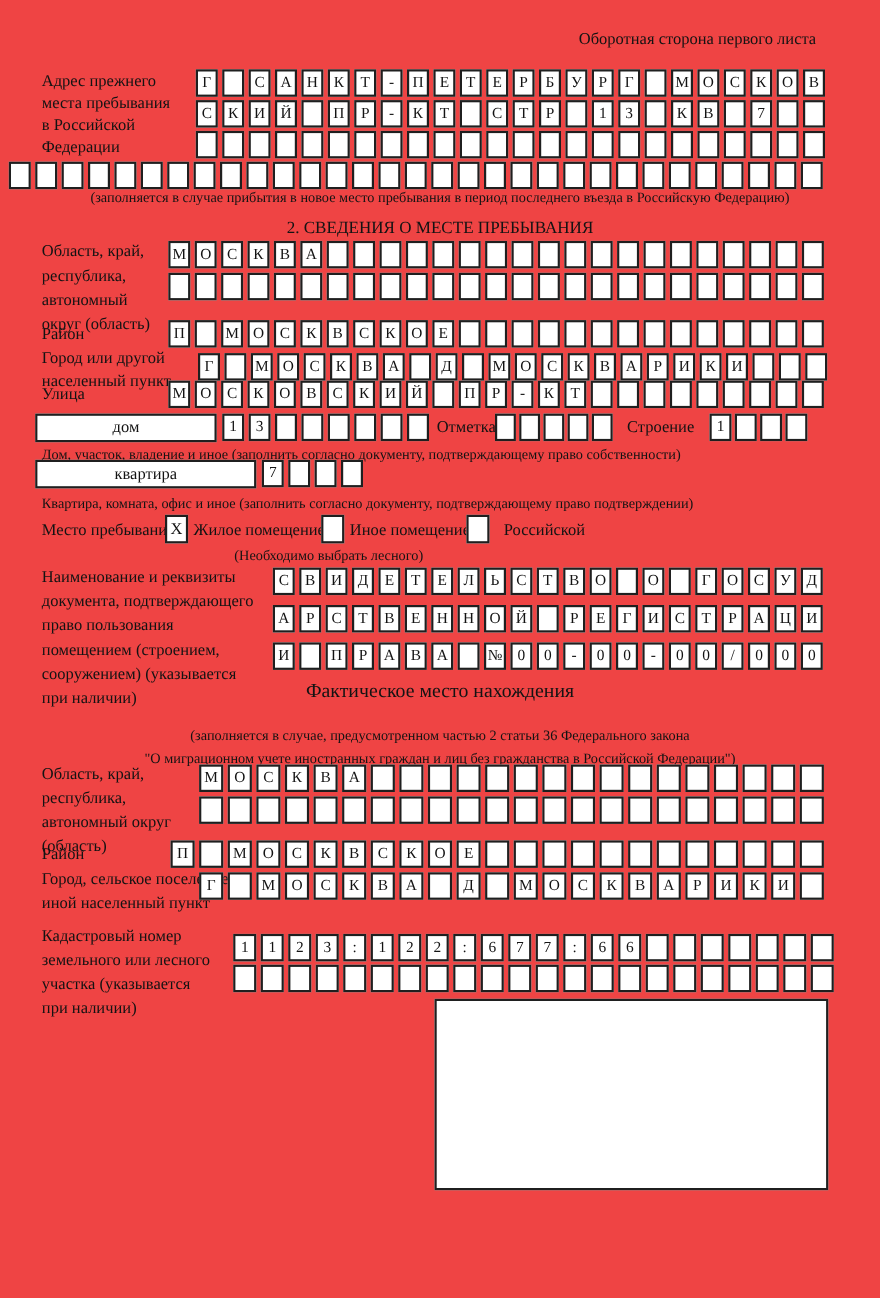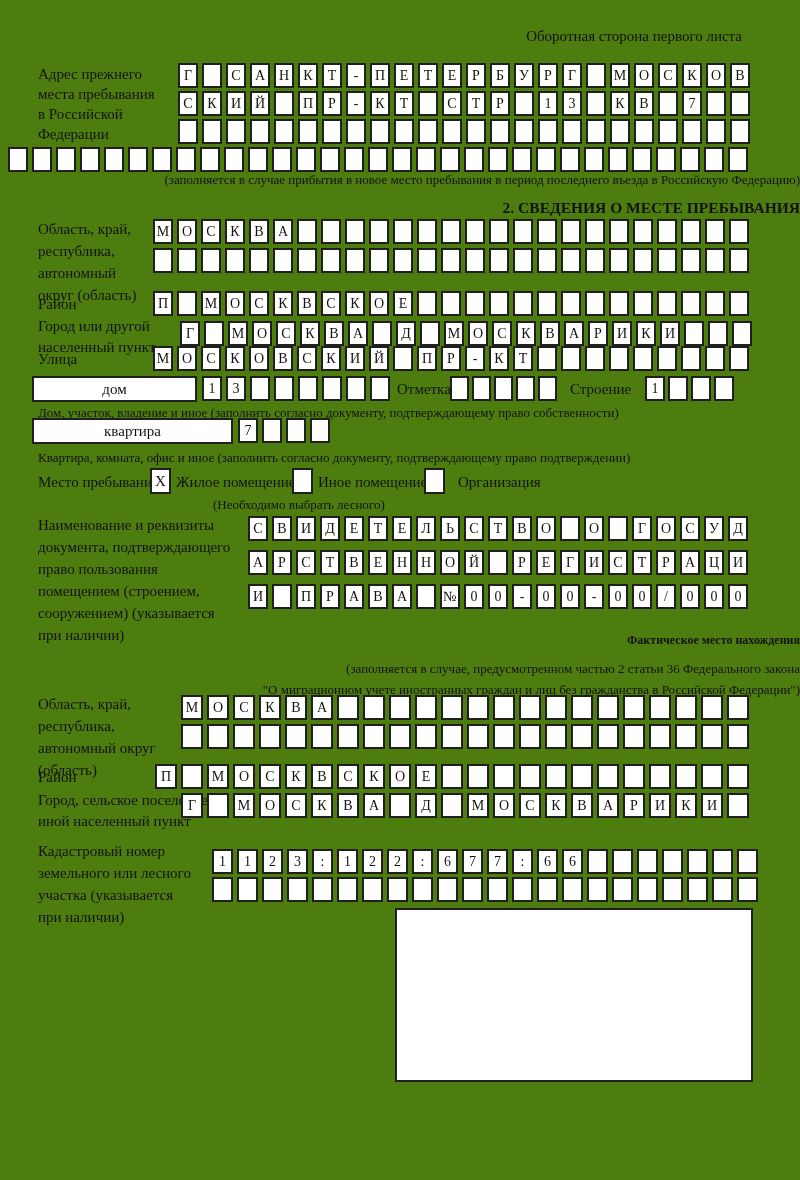--- a/index.html
+++ b/index.html
@@ -1,24 +1,24 @@
 <!DOCTYPE html>
 <html><head>
 <meta charset="utf-8">
 <style>
   *{margin:0;padding:0;box-sizing:border-box}
   html,body{background:#fff}
-  .page{position:relative;width:800px;height:1180px;background:#4d7c0f;overflow:hidden;
+  .page{position:relative;width:800px;height:1180px;background:#ef4444;overflow:hidden;
         font-family:"Liberation Serif","DejaVu Serif",serif;color:#131313}
   .abs{position:absolute}
   .lines{white-space:pre-line}
   .lbl{font-size:15px;line-height:20px}
   .note{font-size:13px;line-height:17px}
-  .ctr{left:0;width:800px;text-align:right}
-  .bold{font-weight:bold}
+  .ctr{left:0;width:800px;text-align:center}
+  .bold{font-weight:normal}
   .cg{position:absolute;display:flex}
   .g4{gap:4px}
   .g3{gap:3px}
   .cell{flex:0 0 auto;border:2px solid #1f1f1f;height:25px;display:flex;align-items:center;
         justify-content:center;font-size:14px;line-height:1;background:#fff}
   .p24 .cell{width:20px}
   .p25 .cell{width:21px}
   .p26 .cell{width:22px}
   .p22 .cell{width:19px}
   .p23 .cell{width:20px}
@@ -336,21 +336,21 @@
       <span class="cell"></span>
     </div>
   <div class="abs note" style="left:38px;top:449px">Квартира, комната, офис и иное (заполнить согласно документу, подтверждающему право подтверждении)</div>
 
   <div class="abs lbl" style="left:38px;top:472px">Место пребывания:</div>
   <div class="chk" style="left:150px;top:468px">X</div>
   <div class="abs lbl" style="left:176px;top:472px">Жилое помещение</div>
   <div class="chk" style="left:292px;top:468px"></div>
   <div class="abs lbl" style="left:318px;top:472px">Иное помещение</div>
   <div class="chk" style="left:424px;top:468px"></div>
-  <div class="abs lbl" style="left:458px;top:472px">Организация</div>
+  <div class="abs lbl" style="left:458px;top:472px">Российской</div>
   <div class="abs note" style="left:213px;top:496px">(Необходимо выбрать лесного)</div>
 
   <div class="abs lbl lines" style="left:38px;top:514px;line-height:22px">Наименование и реквизиты
 документа, подтверждающего
 право пользования
 помещением (строением,
 сооружением) (указывается
 при наличии)</div>
   <div class="cg g4 p24" style="left:248px;top:516px">
       <span class="cell">С</span>
@@ -415,21 +415,21 @@
       <span class="cell">0</span>
       <span class="cell">-</span>
       <span class="cell">0</span>
       <span class="cell">0</span>
       <span class="cell">/</span>
       <span class="cell">0</span>
       <span class="cell">0</span>
       <span class="cell">0</span>
     </div>
 
-  <div class="abs ctr bold" style="top:633px;font-size:12px">Фактическое место нахождения</div>
+  <div class="abs ctr bold" style="top:618px;font-size:18px">Фактическое место нахождения</div>
   <div class="abs note ctr" style="top:660px">(заполняется в случае, предусмотренном частью 2 статьи 36 Федерального закона</div>
   <div class="abs note ctr" style="top:681px">"О миграционном учете иностранных граждан и лиц без гражданства в Российской Федерации")</div>
 
   <div class="abs lbl lines" style="left:38px;top:693px;line-height:22px">Область, край,
 республика,
 автономный округ
 (область)</div>
   <div class="cg g4 p26" style="left:181px;top:695px">
       <span class="cell">М</span>
       <span class="cell">О</span>

